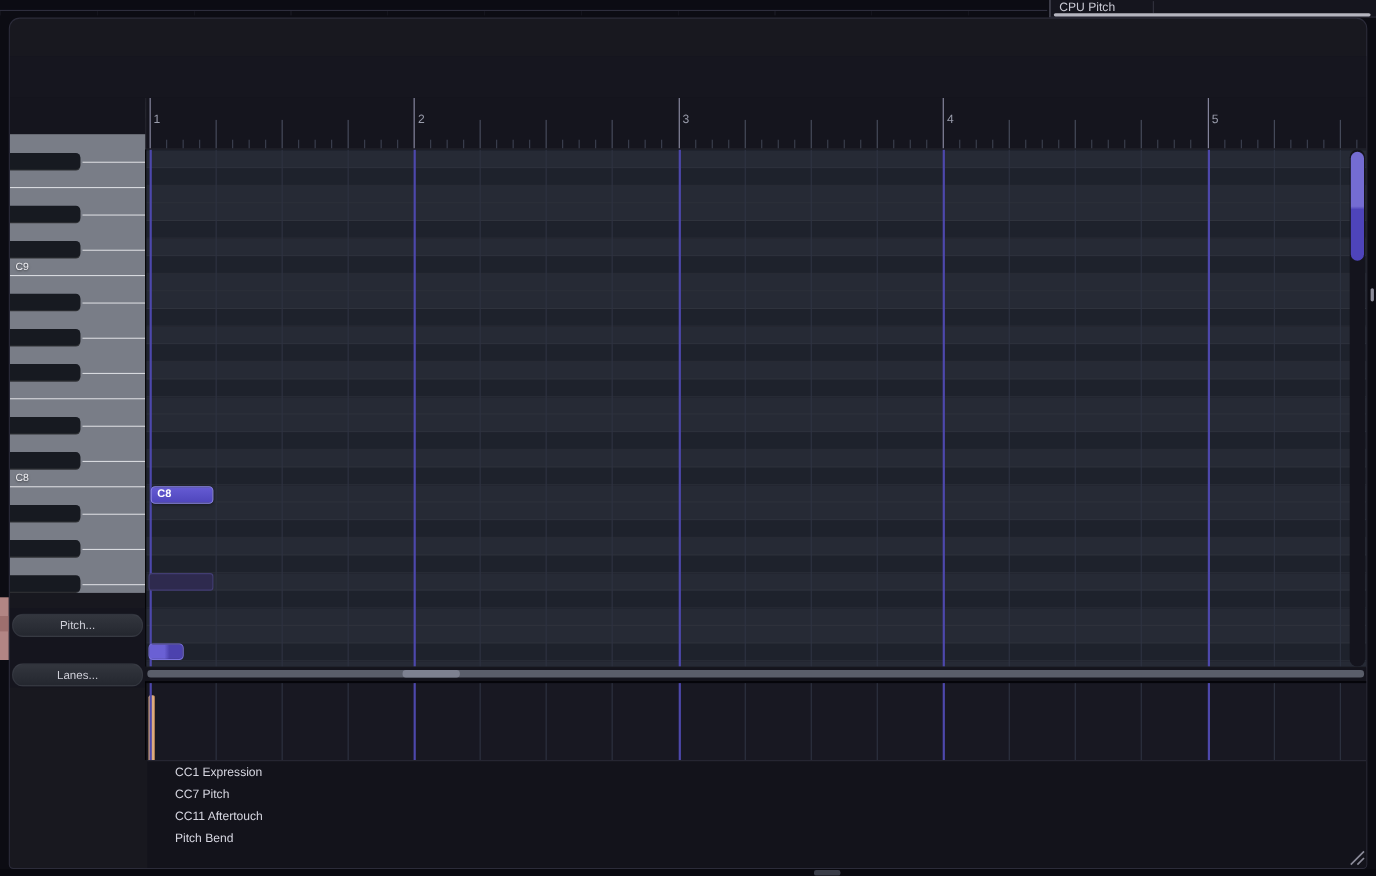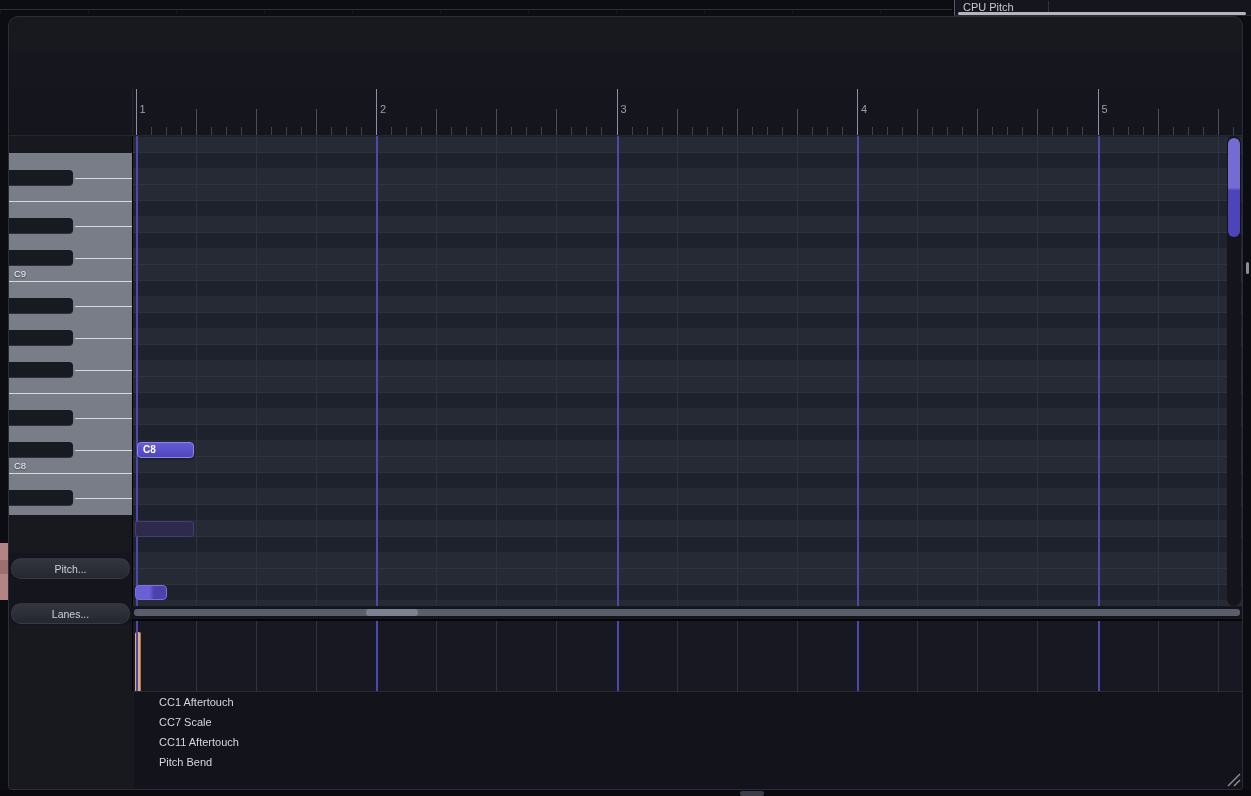--- a/index.html
+++ b/index.html
@@ -60,21 +60,21 @@
   #corner { left:0; top:72px; width:123px; height:47px; background:#15151e; border-bottom:1px solid #26262f; }
   #ruler  { left:123px; top:72px; width:1112px; height:47px; background:#15151e;
     border-bottom:1px solid #26262f; border-left:1px solid #26262f; overflow:hidden; cursor:pointer; }
   .barnum { position:absolute; top:14px; font-size:11px; color:#9a9dac; }
   .tick { position:absolute; bottom:0; width:1px; }
   .tick.t16 { height:8px;  background:#3c4150; }
   .tick.t4  { height:26px; background:#4a4f60; }
   .tick.tbar{ height:46px; background:#8f8fa8; }
 
   
-  #keyboard { left:0; top:136px; width:123px; height:362px; background:#797d87; overflow:hidden; cursor:pointer; }
+  #keyboard { left:0; top:105px; width:123px; height:417px; background:#797d87; overflow:hidden; cursor:pointer; }
   .krow { position:absolute; left:0; width:123px; height:16px; }
   .kblack { position:absolute; left:0; top:0; width:64px; height:15px; background:#171a21;
     border-radius:0 4px 4px 0; box-shadow:0 1px 0 #0009; }
   .ksep-part { position:absolute; left:66px; right:0; top:8px; height:1px; background:#d7d9de; }
   .ksep-full { position:absolute; left:0; right:0; bottom:0; height:1px; background:#d7d9de; }
   .klabel { position:absolute; left:5px; top:2px; font-size:9.5px; color:#f1f1f5; text-shadow:0 1px 2px #0008; }
 
   
   #grid { left:123px; top:119px; width:1112px; height:470px; background:#1d212b;
     overflow:hidden; border-left:1px solid #000; cursor:crosshair; }
@@ -406,22 +406,22 @@
       <div class="vline bar" style="left: 724px;"></div>
       <div class="vline" style="left: 784.125px;"></div>
       <div class="vline" style="left: 844.25px;"></div>
       <div class="vline" style="left: 904.375px;"></div>
       <div class="vline bar" style="left: 964.5px;"></div>
       <div class="vline" style="left: 1024.62px;"></div>
       <div class="vline" style="left: 1084.75px;"></div>
     </div>
 
   <div id="cc-menu" class="abs">
-      <div class="cc-item">CC1 Aftertouch</div>
-      <div class="cc-item">CC7 Scale</div>
+      <div class="cc-item">CC1 Expression</div>
+      <div class="cc-item">CC7 Pitch</div>
       <div class="cc-item">CC11 Aftertouch</div>
       <div class="cc-item">Pitch Bend</div>
     </div>
 
   <div id="resize-handle" class="abs">
     <svg width="18" height="18" viewBox="0 0 18 18">
       <path d="M17 5 L5 17 M17 11 L11 17" stroke="#8a8a98" stroke-width="1.5" fill="none"></path>
     </svg>
   </div>
 </div>

